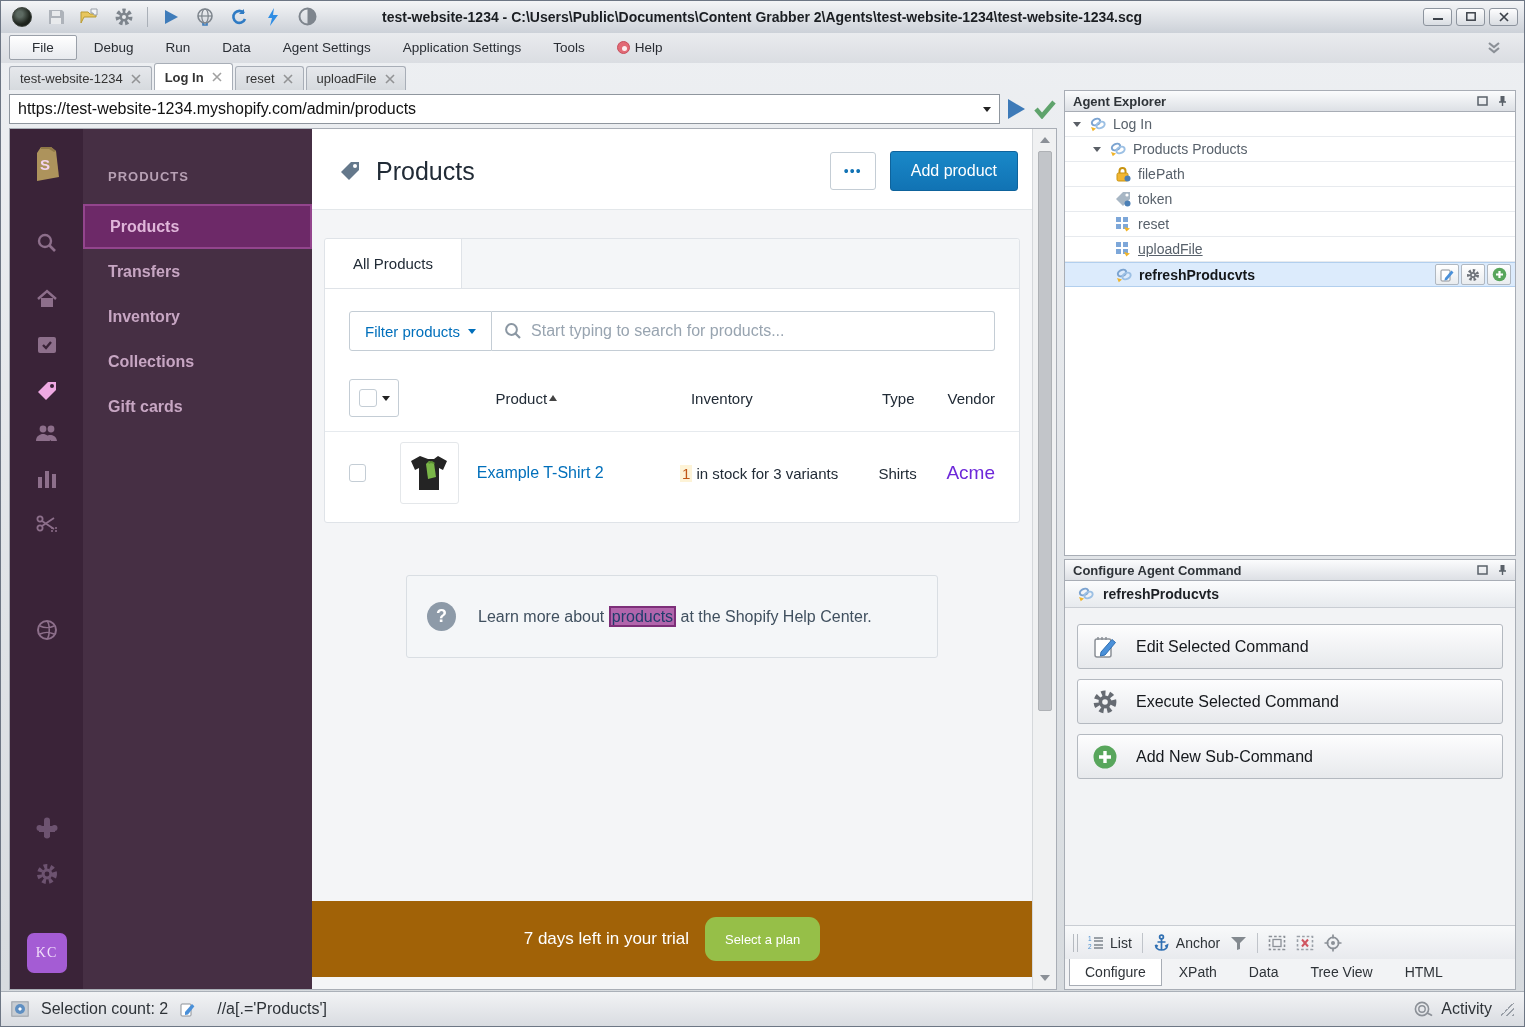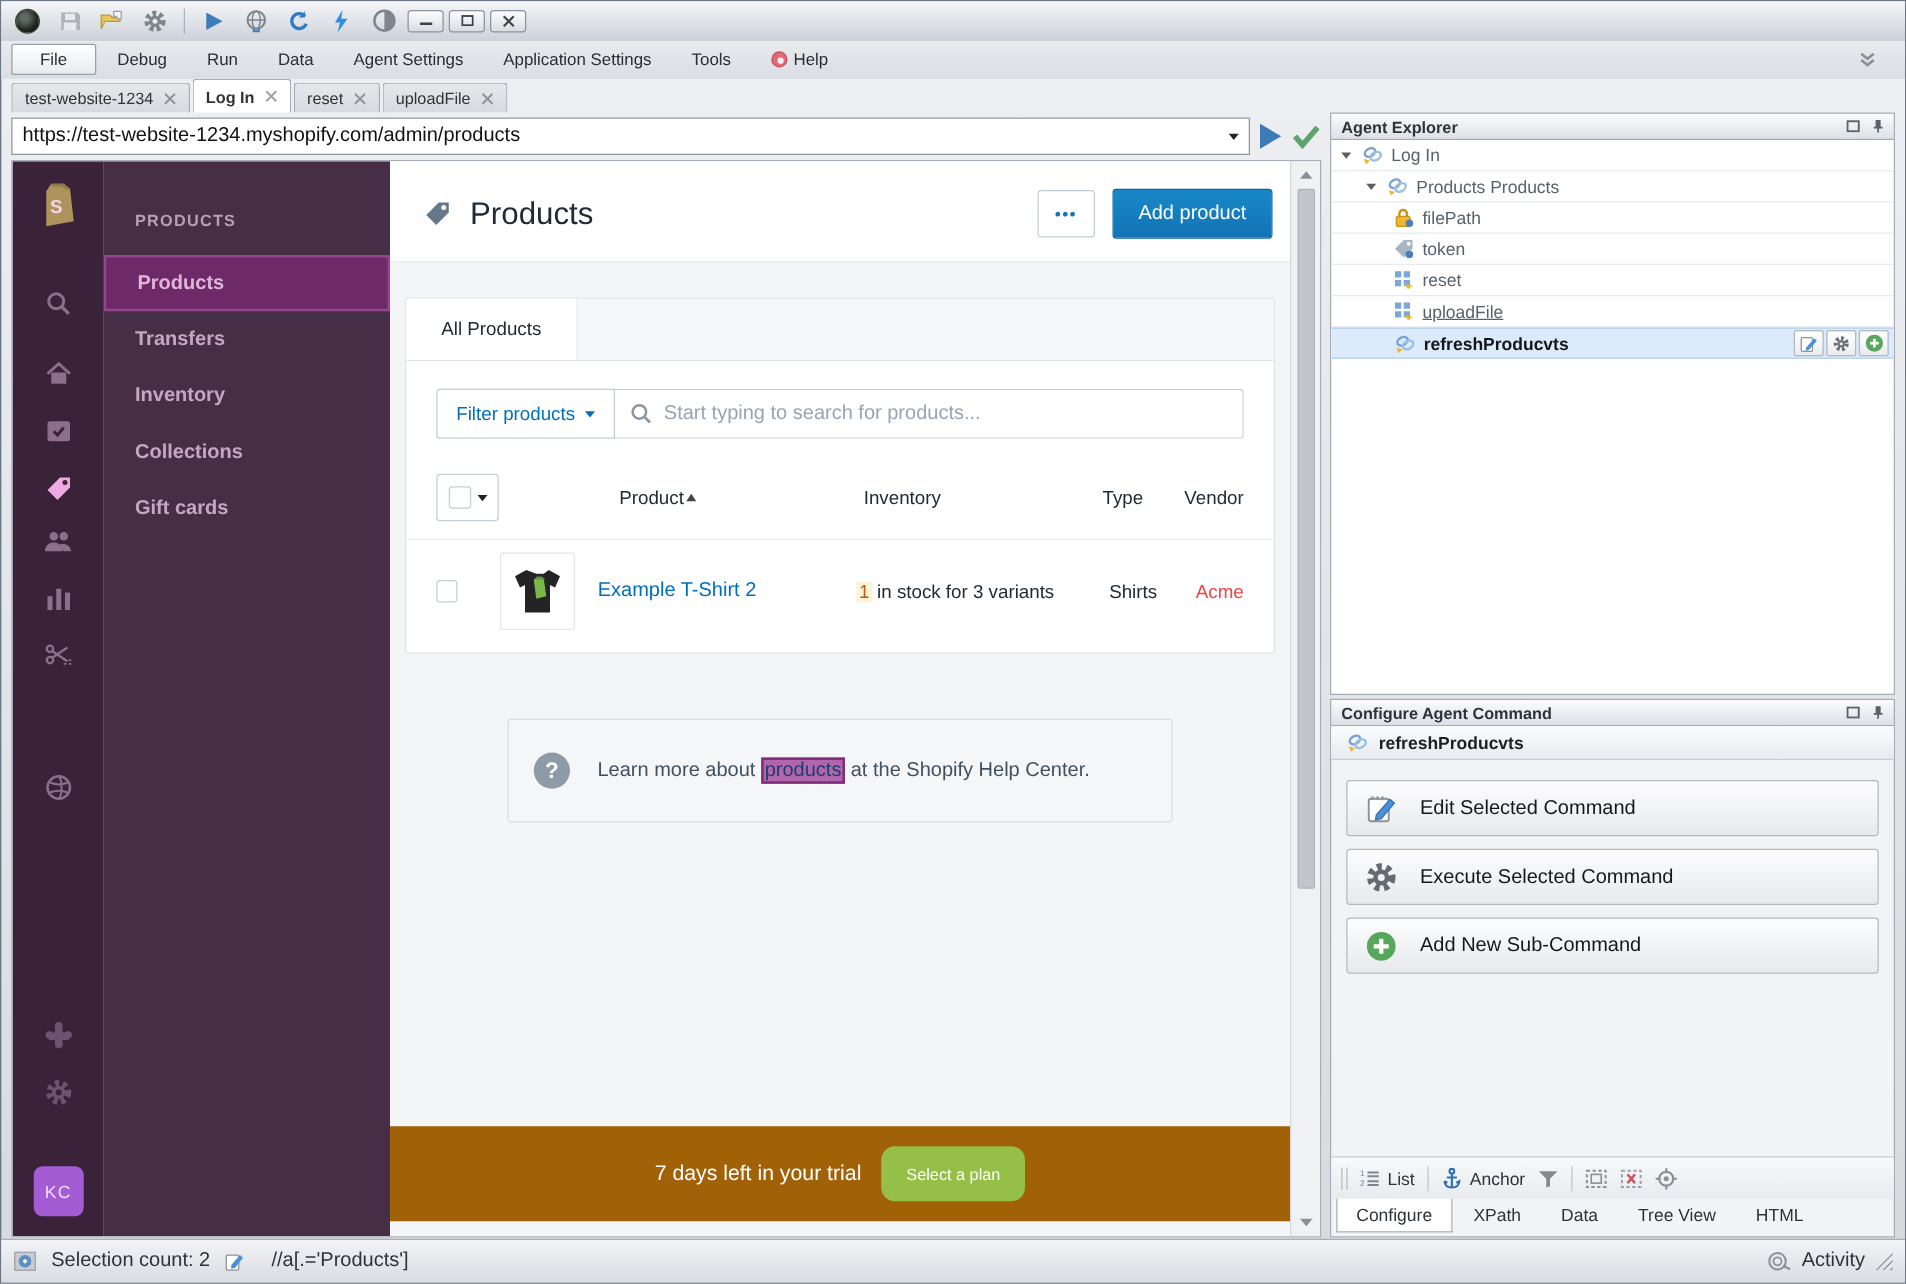--- a/index.html
+++ b/index.html
@@ -43,21 +43,21 @@
   .play-tri { width:0; height:0; border-top:10px solid transparent; border-bottom:10px solid transparent; border-left:17px solid #3d7ab8; }
 
   
   .viewport { height:862px; display:flex; border:1px solid #a9aeb6; background:#f4f5f7; overflow:hidden; }
   .rail { width:73px; background:#3a2338; position:relative; flex-shrink:0; }
   .rail .ricon { position:absolute; left:50%; transform:translateX(-50%); color:#8d6f8b; }
   .submenu { width:229px; background:#462f44; flex-shrink:0; padding-top:40px; }
   .submenu-h { font-size:13px; font-weight:bold; letter-spacing:1px; color:#b7a0b4; margin-left:25px; }
   .smenu-item { height:45px; display:flex; align-items:center; padding-left:25px; font-size:16px; font-weight:600; color:#c7a6c3; }
   .smenu-item.selected { background:#6d2968; border:2px solid #93458d; color:#e0b6da; margin-top:20px; }
-  .kc { position:absolute; left:50%; transform:translateX(-50%); width:40px; height:40px; border-radius:7px; background:#a45cd4; color:#f1defa; font-size:14px; letter-spacing:1px; display:flex; align-items:center; justify-content:center; }
+  .kc { position:absolute; left:50%; transform:translateX(-50%); width:40px; height:40px; border-radius:7px; background:#a45cd4; color:#f1defa; font-size:14px; letter-spacing:1px; display:flex; align-items:center; justify-content:center;font-family:Liberation Serif, serif; }
 
   .smain { flex:1; display:flex; flex-direction:column; background:#f4f5f7; min-width:0; }
   .shead { display:flex; align-items:center; padding:22px 14px 18px 26px; background:#fff; border-bottom:1px solid #e3e7ea; }
   .shead-title { font-size:25px; color:#212b36; margin-left:14px; flex:1; }
   .more-btn { width:46px; height:38px; background:#fff; border:1px solid #c4cdd5; border-radius:3px; color:#1273b5; font-size:14px; letter-spacing:1px; display:flex; align-items:center; justify-content:center; margin-right:14px; }
   .add-btn { height:40px; padding:0 20px; background:linear-gradient(#1988c8,#1173b4); border:1px solid #0e639c; border-radius:3px; color:#fff; font-size:16px; display:flex; align-items:center; }
 
   .card { margin:28px 12px 0 12px; background:#fff; border:1px solid #dfe3e8; border-radius:3px; }
   .card-tabs { background:#f4f6f8; border-bottom:1px solid #dfe3e8; display:flex; border-radius:3px 3px 0 0; }
   .card-tab { padding:16px 28px; font-size:15px; color:#212b36; background:#fff; border-right:1px solid #dfe3e8; border-radius:3px 0 0 0; }
@@ -74,21 +74,21 @@
   .col-product { width:215px; margin-left:96px; display:flex; align-items:center; gap:2px; }
   .sort-tri { width:0; height:0; border-left:4px solid transparent; border-right:4px solid transparent; border-bottom:6px solid #444; }
   .col-inv { width:210px; }
   .col-type { width:72px; }
   .tbl-row { display:flex; align-items:center; padding:10px 24px 18px 24px; border-top:1px solid #e6eaee; }
   .thumb { width:62px; height:62px; border:1px solid #e4e7ea; border-radius:3px; background:#fff; display:flex; align-items:center; justify-content:center; margin-left:34px; }
   .prod-link { width:215px; margin-left:18px; font-size:16px; color:#006fbb; }
   .inv-cell { width:210px; font-size:15px; color:#212b36; line-height:1.7; }
   .inv-hl { background:#fdf3d7; color:#c05717; padding:0 2px; }
   .row-type { width:72px; font-size:15px; color:#212b36; }
-  .row-vendor { font-size:15px; color:#ef4444; }
+  .row-vendor { font-size:19px; color:#6d28d9; }
 
   .helpbox { width:532px; margin:52px auto 0 auto; border:1px solid #d9dee3; border-radius:3px; background:#f4f6f8; padding:26px 20px; display:flex; align-items:center; gap:22px; }
   .qmark { width:29px; height:29px; border-radius:50%; background:#8d9aa8; color:#fff; font-size:18px; font-weight:bold; display:flex; align-items:center; justify-content:center; flex-shrink:0; }
   .helptext { font-size:16px; color:#40505f; }
   .hl-purple { background:#b165ac; border:2px solid #7d2f79; color:#1f3d6b; padding:0 1px; }
 
   .trialbar { margin-top:auto; margin-bottom:12px; height:76px; background:#a16207; display:flex; align-items:center; justify-content:center; gap:16px; }
   .trial-msg { color:#fff; font-size:17px; }
   .plan-btn { height:44px; padding:12px 20px; background:#96bf48; border-radius:11px; color:#fff; font-size:13px; display:flex; align-items:center; }
 
@@ -183,20 +183,21 @@
         <svg width="14" height="20" viewBox="0 0 14 20">
           <path d="M8 1L2 11h4l-2 8 8-11H7z" fill="#2f8de4"></path>
         </svg>
       </div>
     <div class="tb-icon">
         <svg width="19" height="19" viewBox="0 0 19 19">
           <circle cx="9.5" cy="9.5" r="8" fill="none" stroke="#7e858d" stroke-width="2"></circle>
           <path d="M9.5 1.5a8 8 0 0 1 0 16z" fill="#7e858d"></path>
         </svg>
       </div>
+    <div class="title-text">test-website-1234 - C:\Users\Public\Documents\Content Grabber 2\Agents\test-website-1234\test-website-1234.scg</div>
     <div class="win-controls">
       <div class="win-btn">
           <svg width="10" height="8" viewBox="0 0 10 8">
             <rect y="5" width="10" height="2" fill="#3c424a"></rect>
           </svg>
         </div>
       <div class="win-btn">
           <svg width="10" height="9" viewBox="0 0 10 9">
             <rect x="0.8" y="0.8" width="8.4" height="7.4" fill="none" stroke="#3c424a" stroke-width="1.5"></rect>
           </svg>

